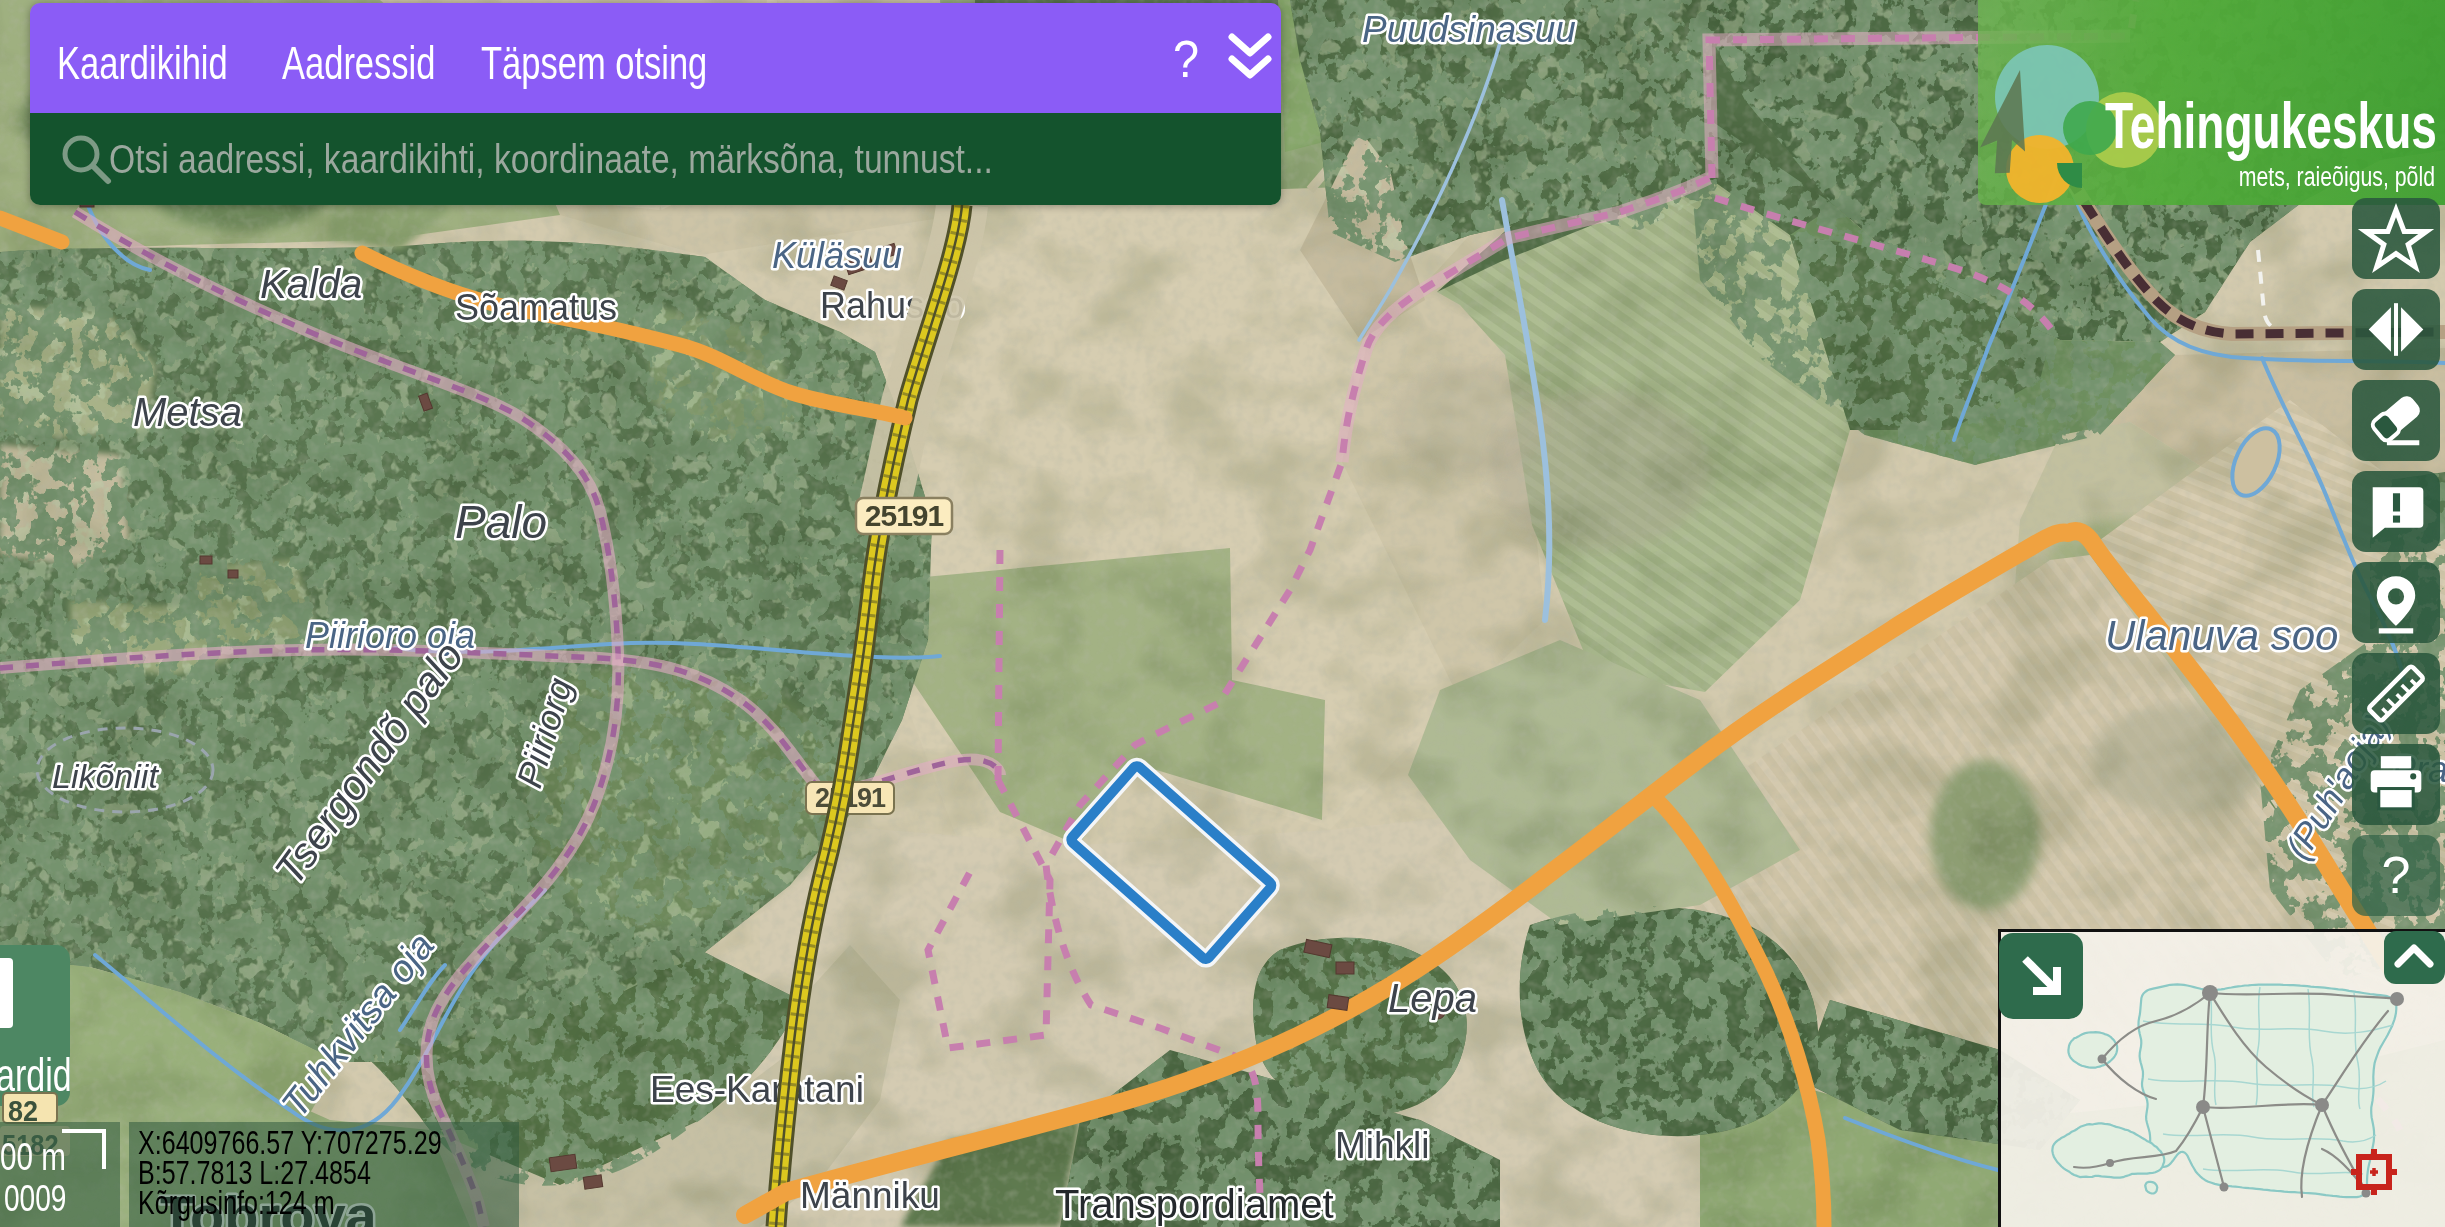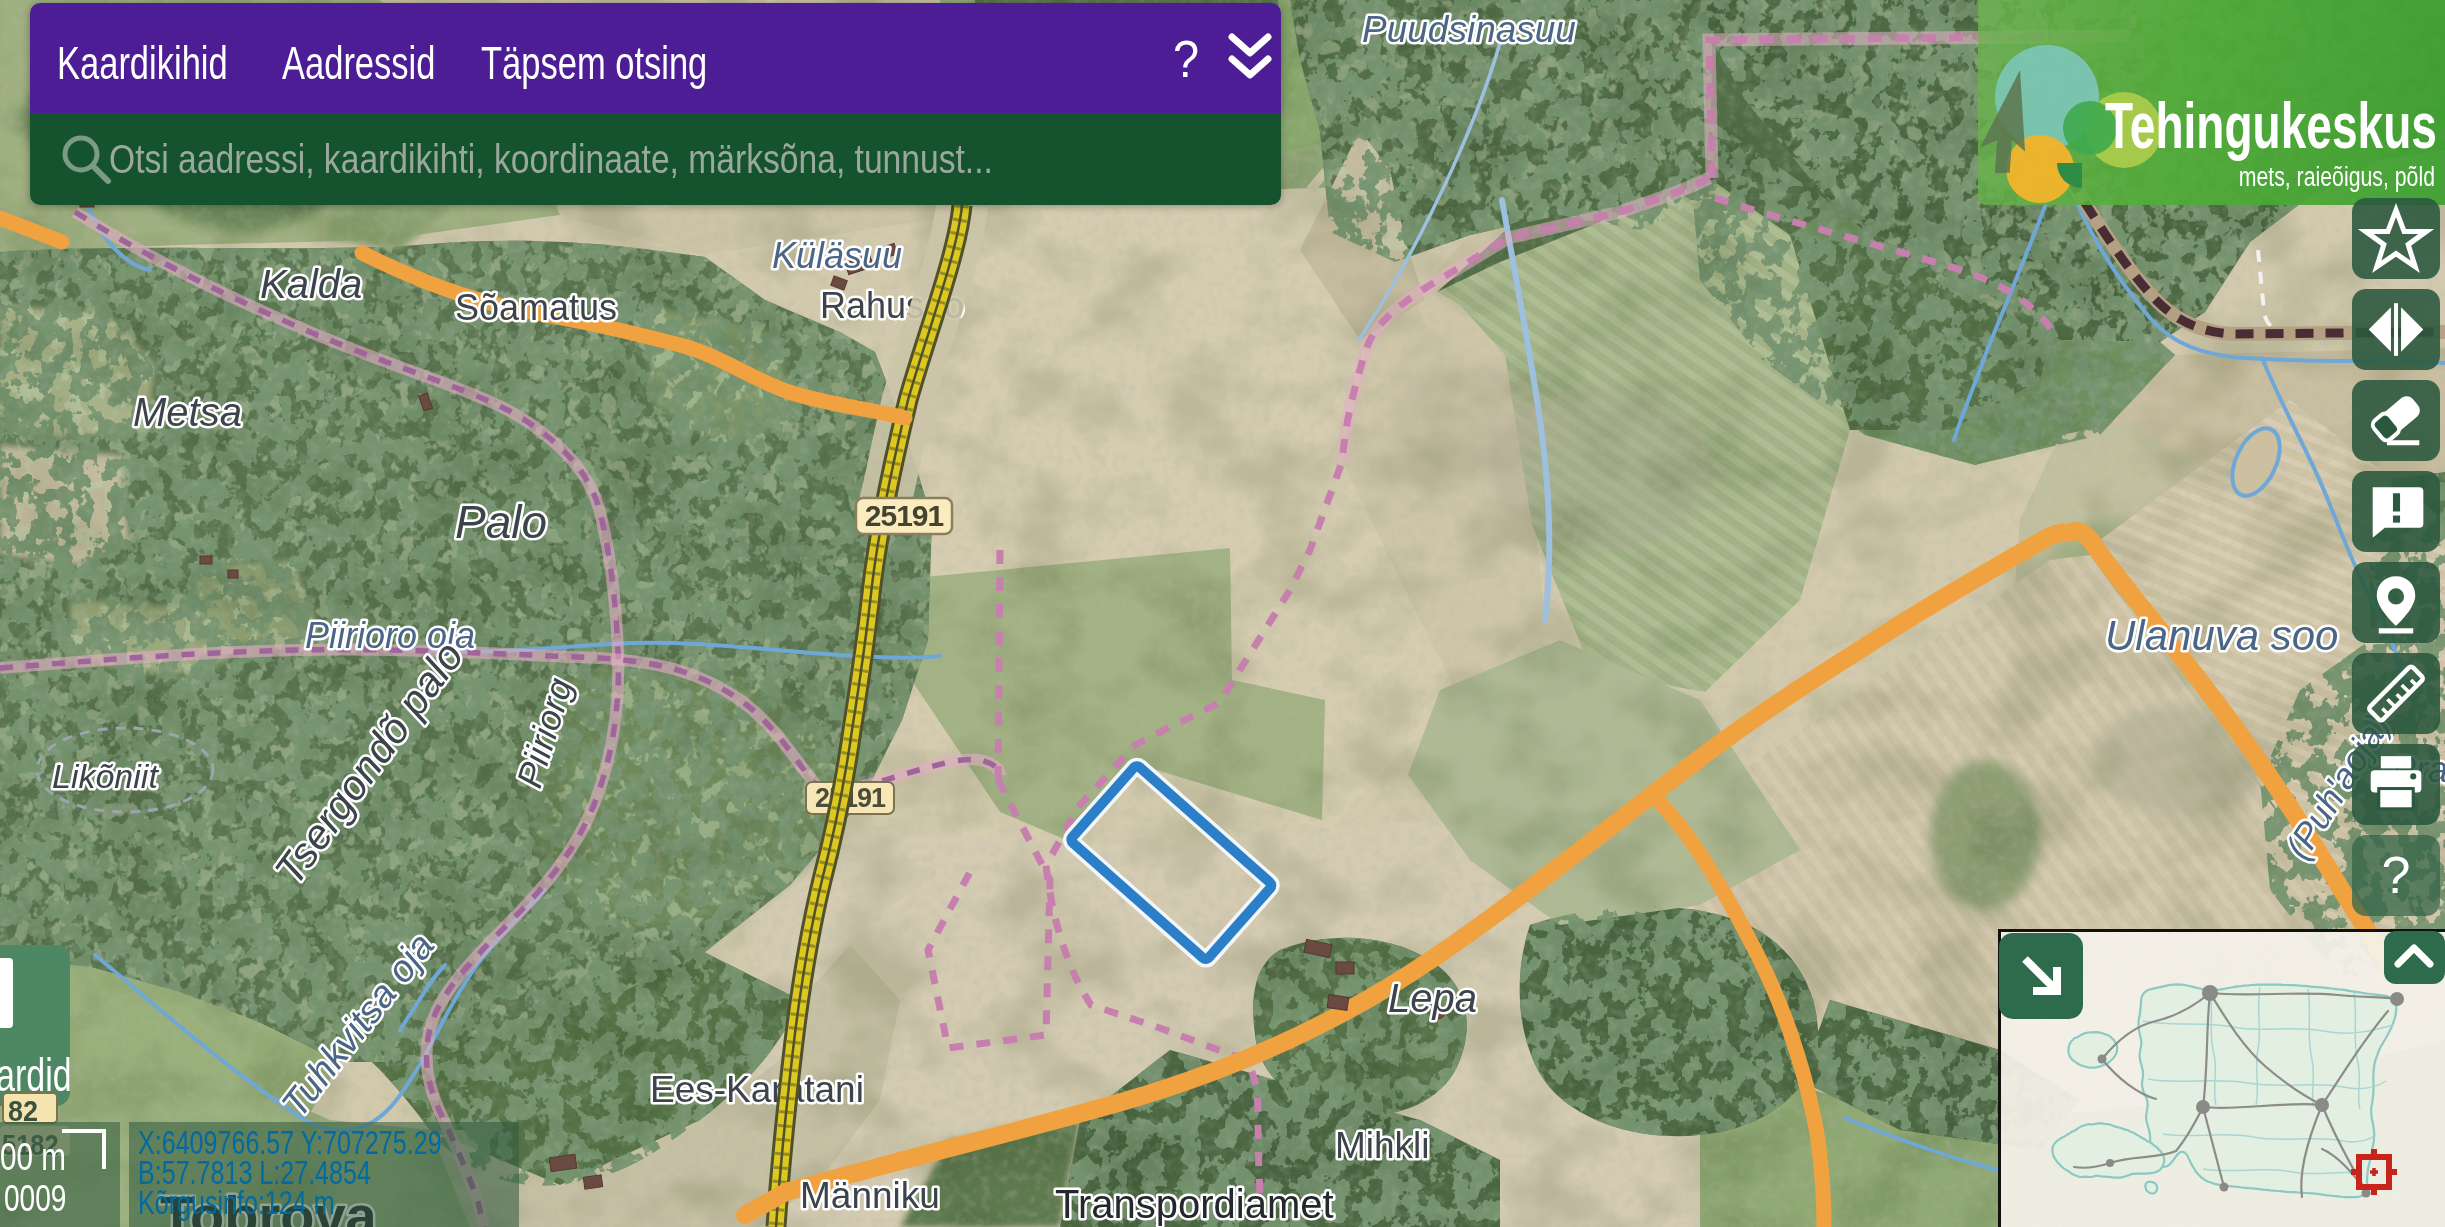--- a/index.html
+++ b/index.html
@@ -277,21 +277,21 @@
  <text class="lbl dark" x="1055" y="1218" font-size="40">Transpordiamet</text>
  <text class="lbl dark" x="160" y="1235" font-size="56" font-weight="bold">Tobrova</text>
  <text class="lbl it blue" x="2105" y="650" font-size="42">Ulanuva soo</text>
  <text class="lbl it blue" x="0" y="0" font-size="36" transform="translate(2305,862) rotate(-58)">(Puh'aoja)</text>
  <text class="lbl it blue" x="2392" y="782" font-size="36">Praava</text>
  <ellipse cx="125" cy="770" rx="88" ry="42" fill="none" stroke="#9aa5ad" stroke-width="3" stroke-dasharray="10 8"></ellipse>
 </g>
 </svg>
 
 <div style="position:absolute;left:30px;top:3px;width:1251px;height:202px;border-radius:10px;box-shadow:0 1px 8px rgba(0,0,0,.35);overflow:hidden;">
-  <div style="position:absolute;left:0;top:0;width:100%;height:110px;background:#4c1d95;">
+  <div style="position:absolute;left:0;top:0;width:100%;height:110px;background:#8b5cf6;">
     <span style="position:absolute;left:27px;top:33px;font-size:46px;color:#fff;transform:scaleX(0.75);transform-origin:0 0;white-space:nowrap;">Kaardikihid</span>
     <span style="position:absolute;left:252px;top:33px;font-size:46px;color:#fff;transform:scaleX(0.75);transform-origin:0 0;white-space:nowrap;">Aadressid</span>
     <span style="position:absolute;left:451px;top:33px;font-size:46px;color:#fff;transform:scaleX(0.75);transform-origin:0 0;white-space:nowrap;">Täpsem otsing</span>
     <span style="position:absolute;left:1143px;top:26px;font-size:52px;color:#fff;transform:scaleX(0.9);transform-origin:0 0;">?</span>
     <svg style="position:absolute;left:1194px;top:26px;" width="52" height="58" viewBox="0 0 52 58">
       <path d="M8,8 L26,24 44,8" fill="none" stroke="#fff" stroke-width="7" stroke-linecap="round" stroke-linejoin="round"></path>
       <path d="M8,30 L26,46 44,30" fill="none" stroke="#fff" stroke-width="7" stroke-linecap="round" stroke-linejoin="round"></path>
     </svg>
   </div>
   <div style="position:absolute;left:0;top:110px;width:100%;height:92px;background:#14532d;">
@@ -437,19 +437,19 @@
 <div style="position:absolute;left:8px;top:1094px;font-size:30px;font-weight:bold;color:#3c523c;transform:scaleX(0.9);transform-origin:0 0;">82</div>
 <div style="position:absolute;left:0px;top:1126px;width:70px;height:30px;background:rgba(216,203,162,0.8);border-radius:4px;"></div>
 <div style="position:absolute;left:2px;top:1128px;font-size:30px;font-weight:bold;color:#46604a;transform:scaleX(0.85);transform-origin:0 0;">5182</div>
 <div style="position:absolute;left:0px;top:1122px;width:120px;height:105px;background:rgba(47,90,62,0.55);"></div>
 <div style="position:absolute;left:129px;top:1122px;width:390px;height:105px;background:rgba(47,90,62,0.55);"></div>
 <div style="position:absolute;left:0px;top:1136px;font-size:38px;color:#fff;transform:scaleX(0.78);transform-origin:0 0;white-space:nowrap;">00 m</div>
 <svg style="position:absolute;left:60px;top:1128px;" width="50" height="45" viewBox="0 0 50 45">
   <path d="M2,3 L44,3 L44,41" fill="none" stroke="#fff" stroke-width="4"></path>
 </svg>
 <div style="position:absolute;left:4px;top:1178px;font-size:36px;color:#fff;transform:scaleX(0.78);transform-origin:0 0;white-space:nowrap;">0009</div>
-<div style="position:absolute;left:138px;top:1128px;width:380px;height:100px;font-size:33px;line-height:30px;color:#0369a1;">
+<div style="position:absolute;left:138px;top:1128px;width:380px;height:100px;font-size:33px;line-height:30px;color:#000000;">
   <span style="display:inline-block;transform:scaleX(0.76);transform-origin:0 0;white-space:nowrap;">X:6409766.57 Y:707275.29</span><br>
   <span style="display:inline-block;transform:scaleX(0.76);transform-origin:0 0;white-space:nowrap;">B:57.7813 L:27.4854</span><br>
   <span style="display:inline-block;transform:scaleX(0.76);transform-origin:0 0;white-space:nowrap;">Kõrgusinfo:124 m</span>
 </div>
 
 </div>
 
 </body></html>

